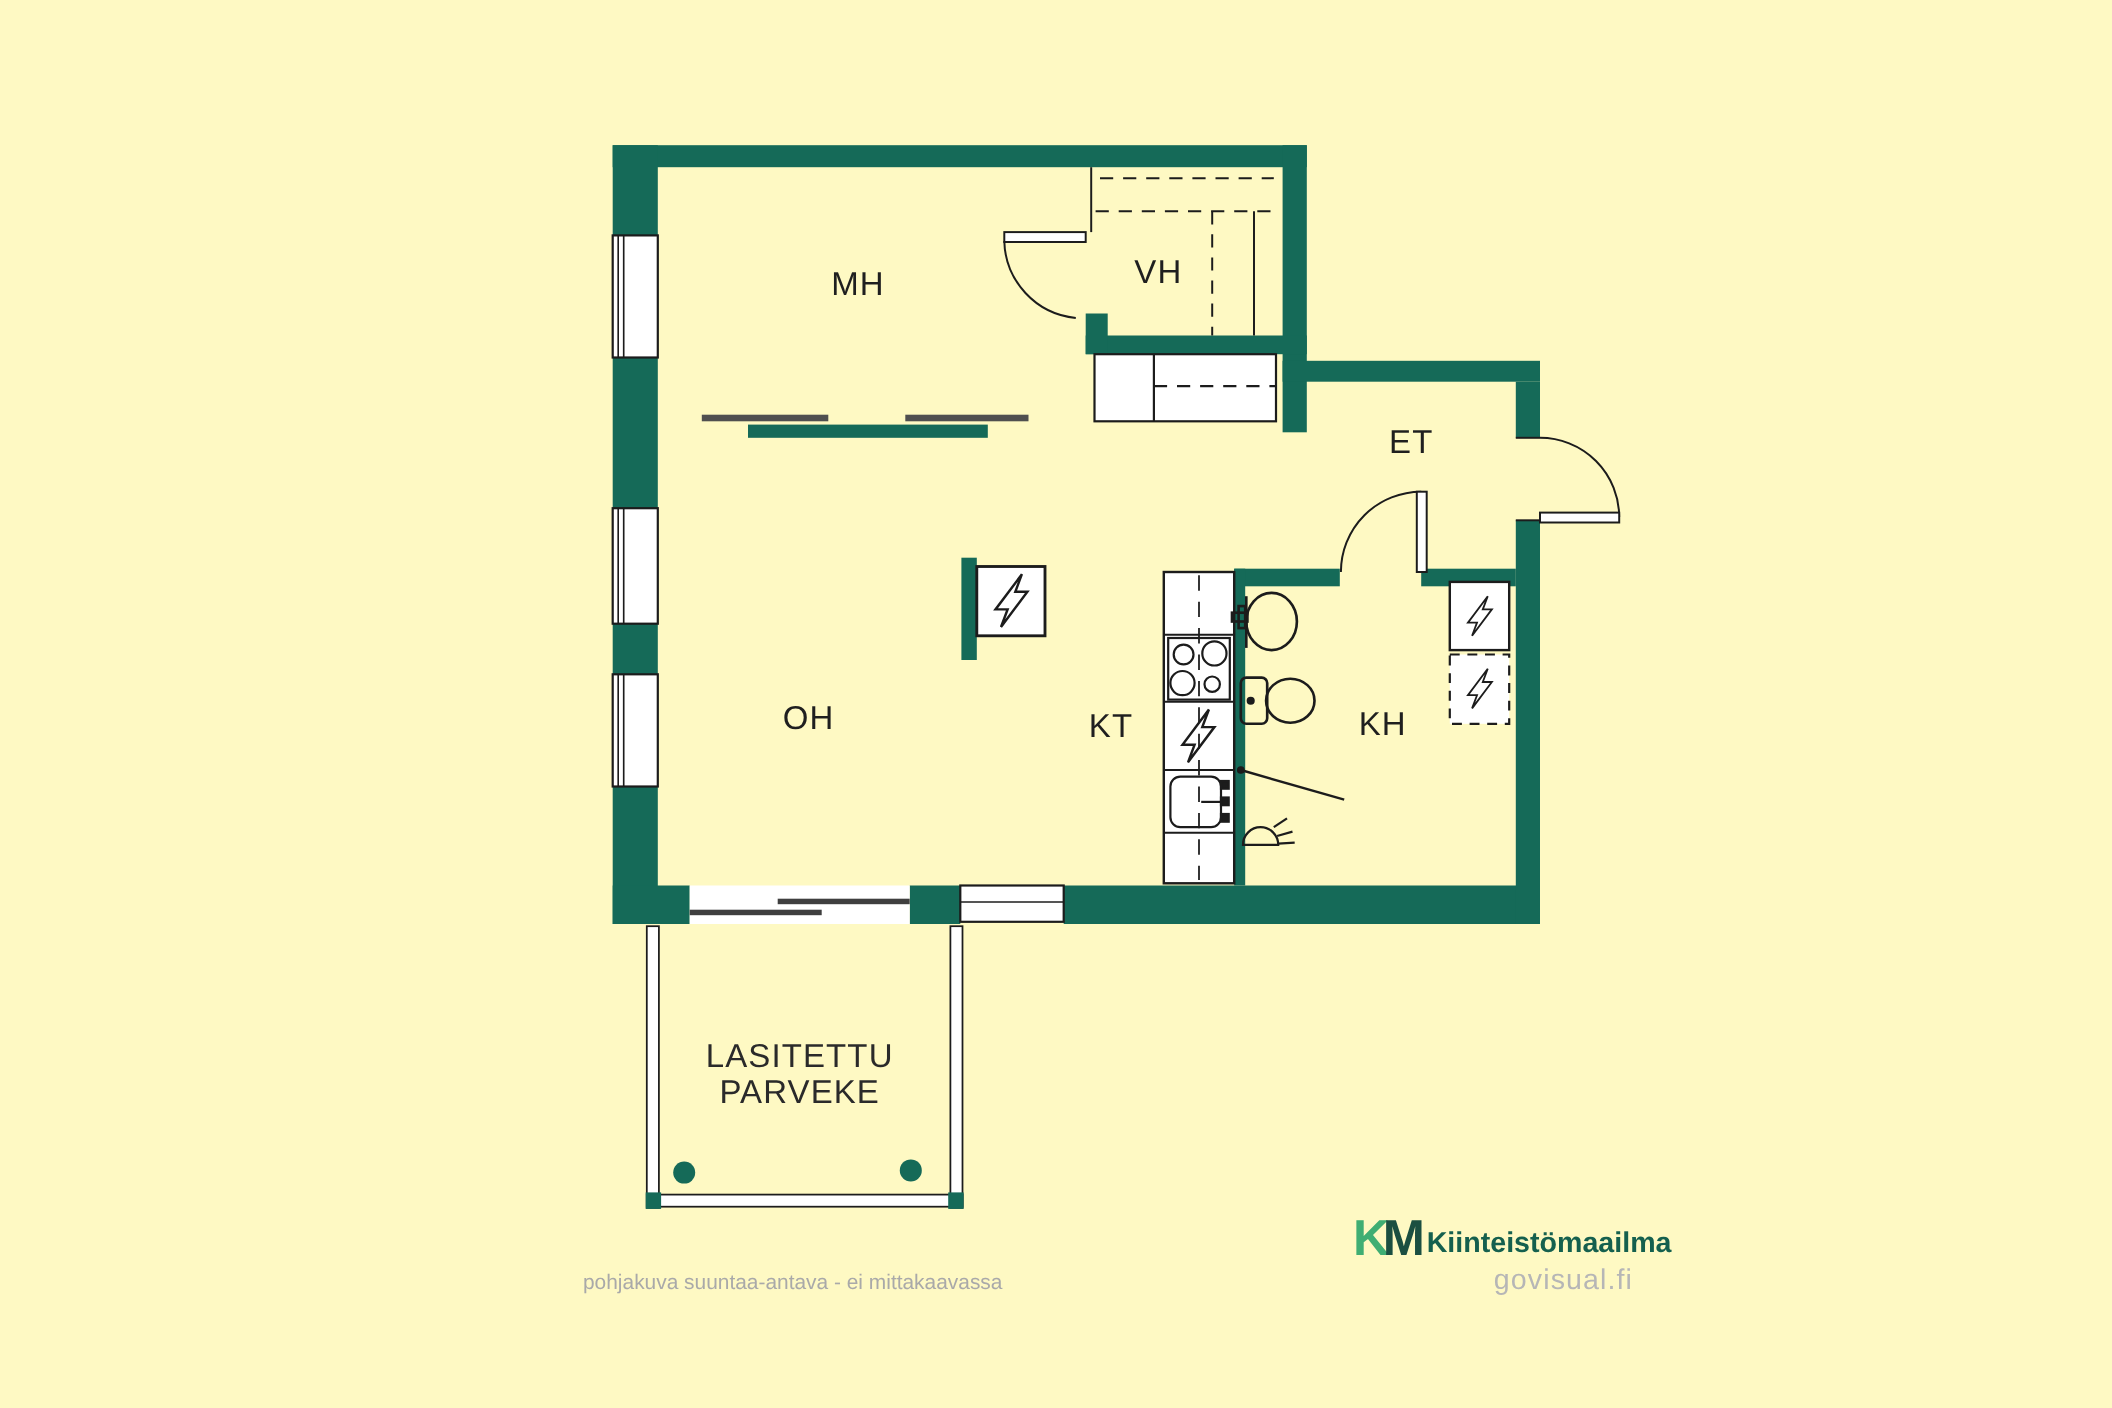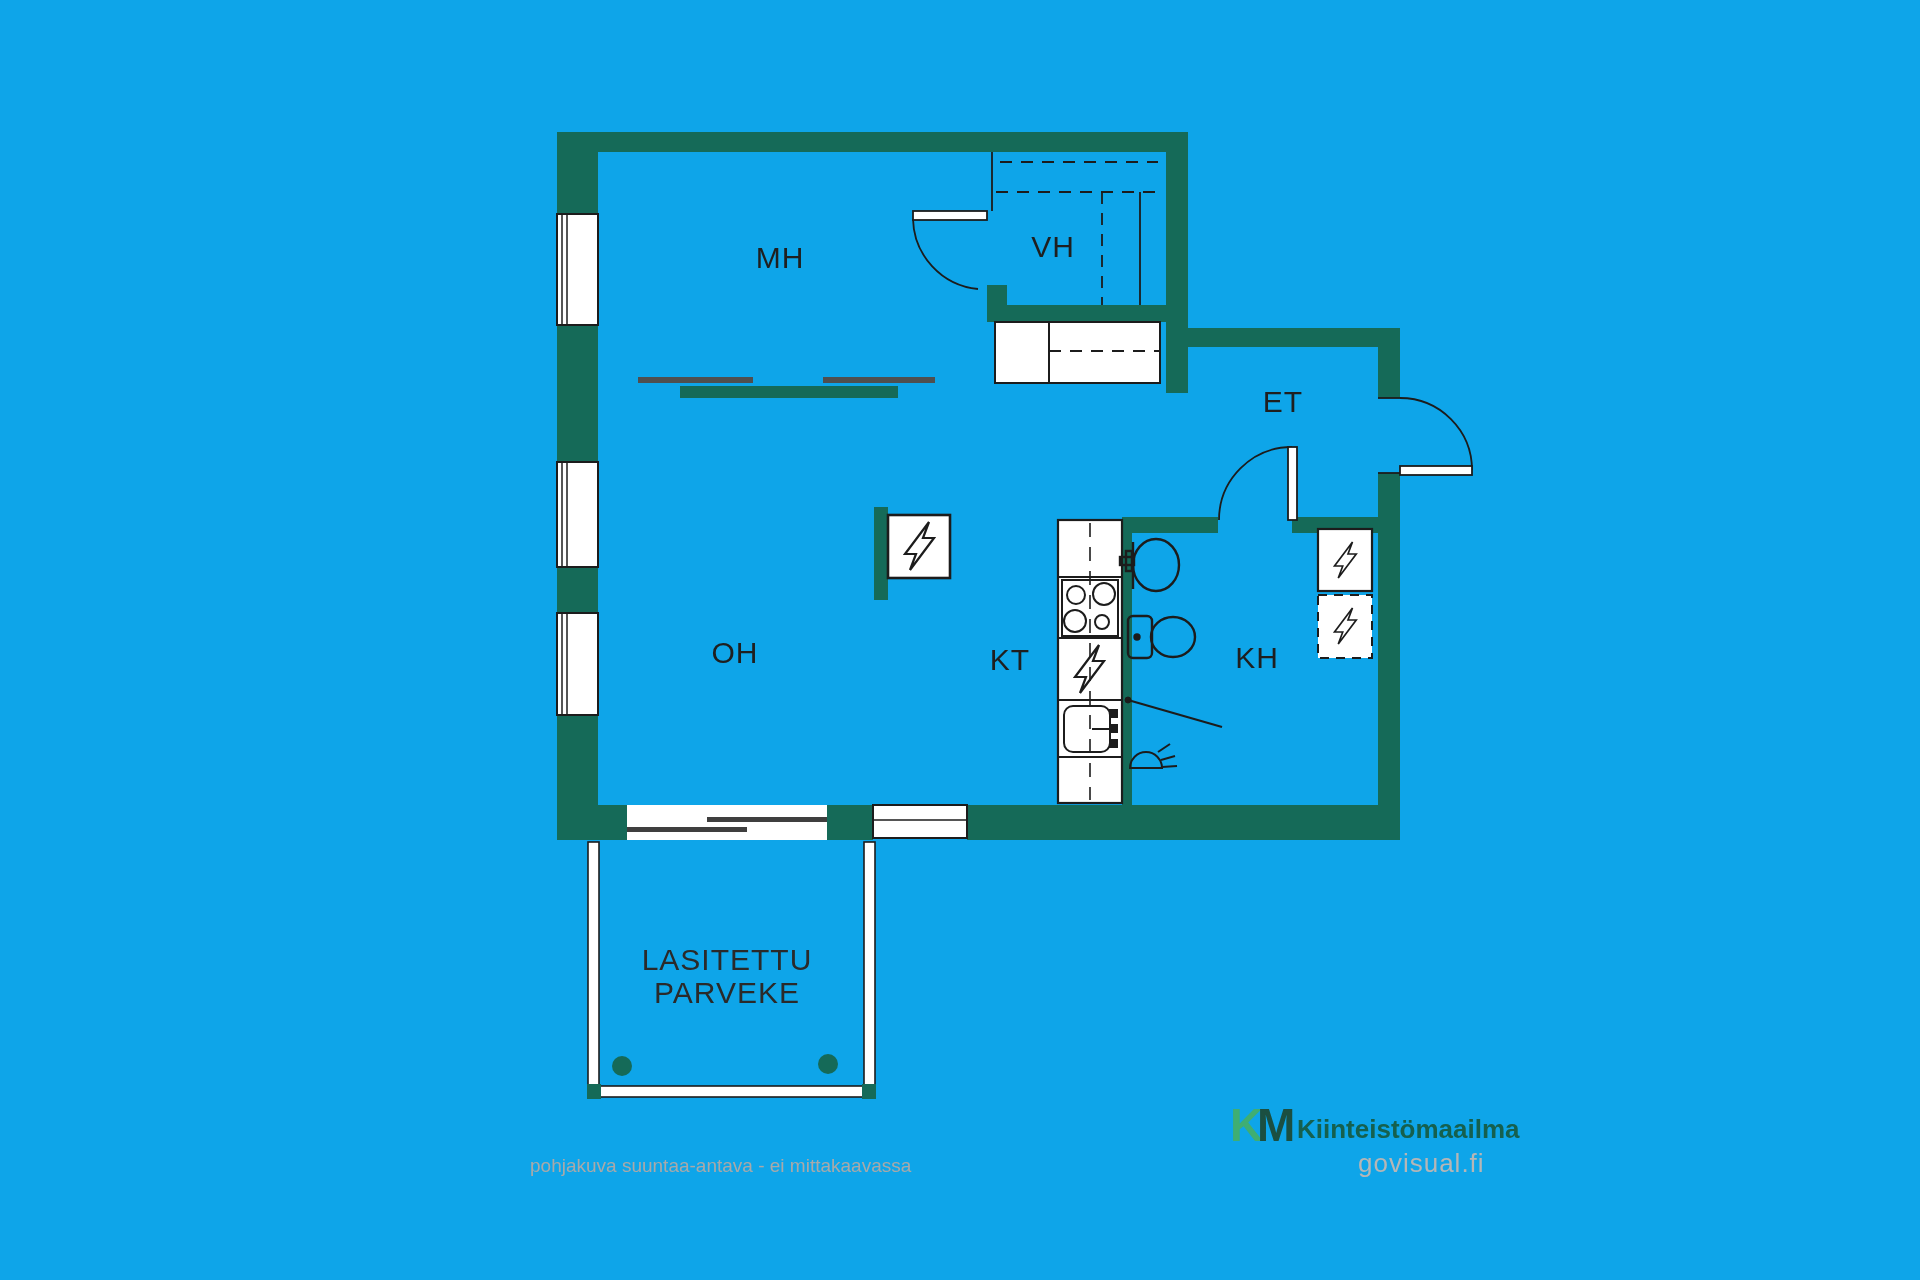--- a/index.html
+++ b/index.html
@@ -1,17 +1,17 @@
 <!DOCTYPE html>
 <html><head>
 <meta charset="utf-8">
 <title>Pohjakuva</title>
 <style>
   html,body{margin:0;padding:0;background:#ffffff;}
-  .canvas{position:relative;width:1920px;height:1280px;background:#0ea5e9;overflow:hidden;
+  .canvas{position:relative;width:1920px;height:1280px;background:#fef9c3;overflow:hidden;
           font-family:"Liberation Sans", sans-serif;}
   svg{position:absolute;left:0;top:0;}
   svg text{font-family:"Liberation Sans", sans-serif;}
   .room-label{font-size:30px;fill:#1f1f1f;letter-spacing:1px;}
   .balcony-label{font-size:30px;fill:#2a2a2a;letter-spacing:1px;}
   .disclaimer{font-size:19px;fill:#a9a9a9;}
   .brand-k{font-size:46px;font-weight:bold;fill:#3fae73;}
   .brand-m{font-size:46px;font-weight:bold;fill:#1b4f41;}
   .brand-name{font-size:26px;font-weight:bold;fill:#15604e;}
   .watermark{font-size:26px;fill:#b6b6b6;letter-spacing:1px;}

